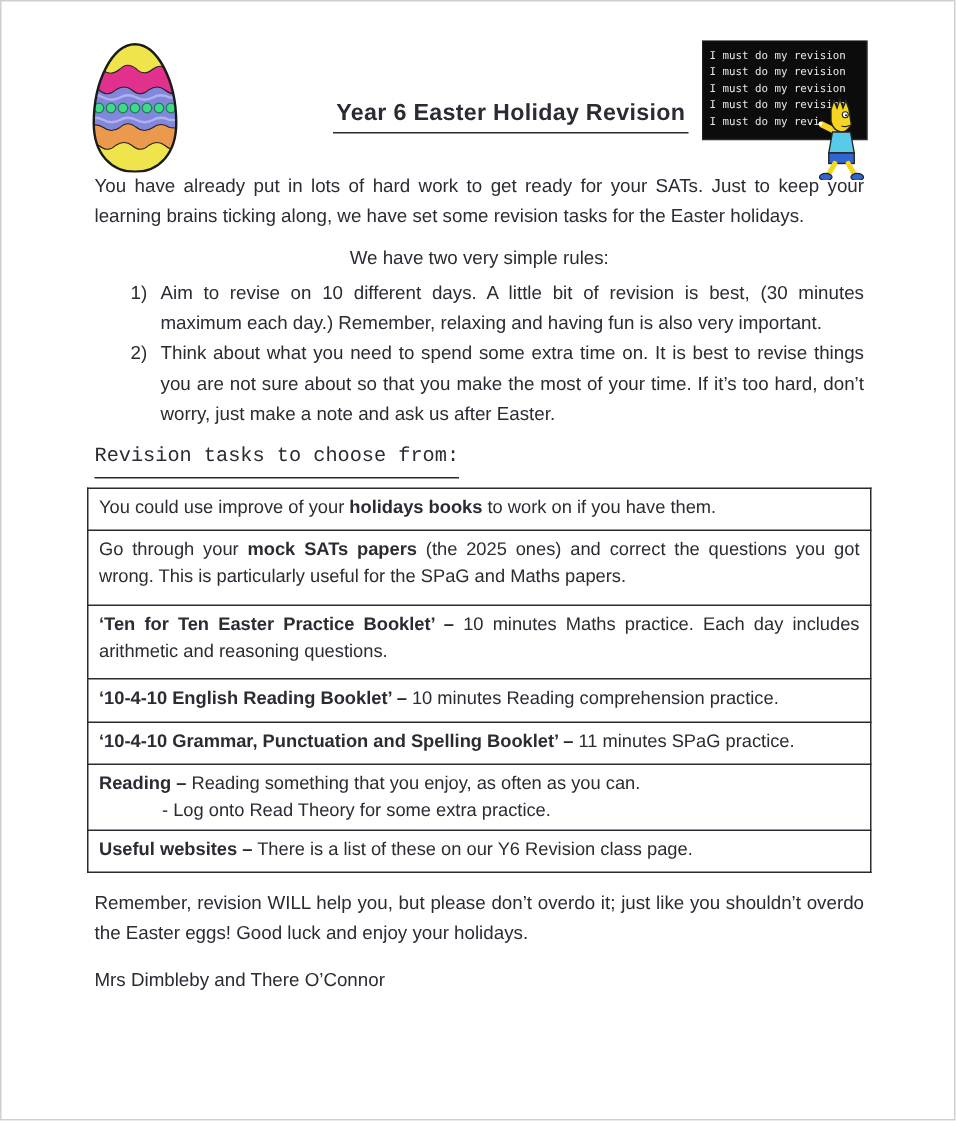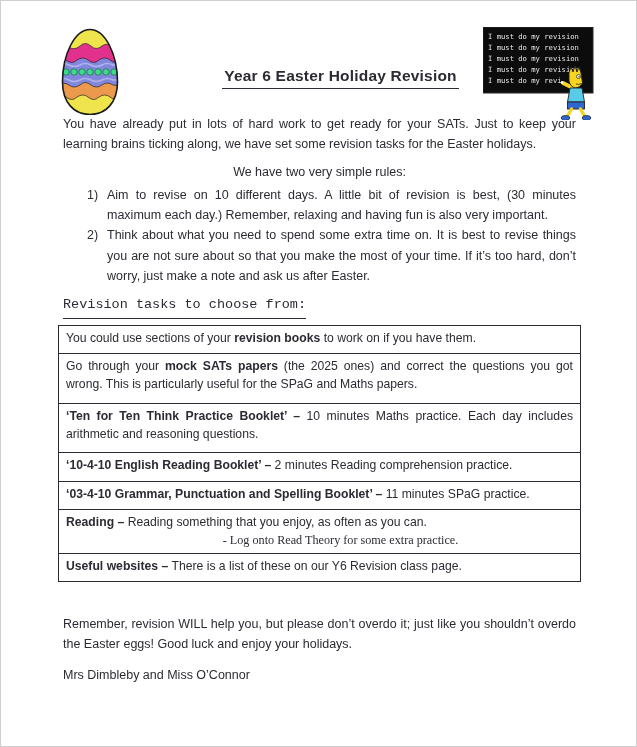--- a/index.html
+++ b/index.html
@@ -10,21 +10,21 @@
     background:#ffffff;
     border:1px solid #cfcfcf;
     box-sizing:border-box;
     font-family:"Liberation Sans", sans-serif;
     color:#2b2b33;
     font-size:12.5px;
     overflow:hidden;
   }
   .header { position:relative; height:113px; }
   .egg-wrap { position:absolute; left:57px; top:26px; width:64px; height:88px; }
-  .bart-wrap { position:absolute; left:482px; top:26px; width:115px; height:93px; }
+  .bart-wrap { position:absolute; left:467px; top:26px; width:115px; height:93px; }
   h1.title {
     position:absolute; left:4px; top:48px; width:100%;
     margin:18px; text-align:center;
     font-size:15.5px; font-weight:bold; letter-spacing:.2px;
   }
   .u-title { display:inline-block; border-bottom:1.5px solid currentColor; padding:0 2px 3px 2px; }
   .content { margin:0 60px 0 62px; text-align:justify; line-height:1.62; }
   p { margin:0; }
   .intro { margin-bottom:7px; }
   .rules-intro { margin-bottom:3px; text-align:center; }
@@ -44,22 +44,22 @@
     border:1.4px solid #2b2b33;
     vertical-align:top;
     padding:3px 7px 6px 7px;
     font-size:12.2px; line-height:1.5;
     text-align:justify;
   }
   table.tasks tr.tall td { padding-bottom:9px; }
   table.tasks tr.short td { padding-bottom:6px; }
   table.tasks tr.mid td { padding-bottom:3px; }
   .b { font-weight:bold; }
-  .indent-line { padding-left:42px; text-align:center;font-family:Liberation Serif, serif; }
-  .closing { margin-top:32px; }
+  .indent-line { padding-left:42px; text-align:left; }
+  .closing { margin-top:10px; }
   .signature { margin-top:11px; text-align:left; }
 </style>
 </head>
 <body>
 
 <div class="page">
 
   <div class="header">
 
     <div class="egg-wrap">
@@ -135,43 +135,43 @@
         <span class="li-num">2)</span>
         <span>Think about what you need to spend some extra time on.  It is best to revise things you are not sure about so that you make the most of your time.  If it’s too hard, don’t worry, just make a note and ask us after Easter.</span>
       </li>
     </ol>
 
     <h2 class="tasks-heading"><span class="u-h2">Revision tasks to choose from:</span></h2>
 
     <table class="tasks">
       <tbody>
         <tr class="short">
-          <td><span>You could use sections of your </span><span class="b">revision books</span><span> to work on if you have them.</span></td>
+          <td><span>You could use improve of your </span><span class="b">holidays books</span><span> to work on if you have them.</span></td>
         </tr>
         <tr class="tall">
           <td><span>Go through your </span><span class="b">mock SATs papers</span><span> (the 2025 ones) and correct the questions you got wrong.  This is particularly useful for the SPaG and Maths papers.</span></td>
         </tr>
         <tr class="tall">
-          <td><span class="b">‘Ten for Ten Think Practice Booklet’ –</span><span> 10 minutes Maths practice.  Each day includes arithmetic and reasoning questions.</span></td>
+          <td><span class="b">‘Ten for Ten Easter Practice Booklet’ –</span><span> 10 minutes Maths practice.  Each day includes arithmetic and reasoning questions.</span></td>
         </tr>
         <tr class="short">
-          <td><span class="b">‘10-4-10 English Reading Booklet’ –</span><span> 2 minutes Reading comprehension practice.</span></td>
+          <td><span class="b">‘10-4-10 English Reading Booklet’ –</span><span> 10 minutes Reading comprehension practice.</span></td>
         </tr>
         <tr class="short">
-          <td><span class="b">‘03-4-10 Grammar, Punctuation and Spelling Booklet’ –</span><span> 11 minutes SPaG practice.</span></td>
+          <td><span class="b">‘10-4-10 Grammar, Punctuation and Spelling Booklet’ –</span><span> 11 minutes SPaG practice.</span></td>
         </tr>
         <tr class="mid">
           <td><span class="b">Reading –</span><span> Reading something that you enjoy, as often as you can.</span>
             <div class="indent-line">- Log onto Read Theory for some extra practice.</div>
           </td>
         </tr>
         <tr class="short">
           <td><span class="b">Useful websites –</span><span> There is a list of these on our Y6 Revision class page.</span></td>
         </tr>
       </tbody>
     </table>
 
     <p class="closing">Remember, revision WILL help you, but please don’t overdo it; just like you shouldn’t overdo the Easter eggs!  Good luck and enjoy your holidays.</p>
 
-    <p class="signature">Mrs Dimbleby and Miss O’Connor</p>
+    <p class="signature">Mrs Dimbleby and There O’Connor</p>
 
   </div>
 </div>
 
 </body></html>

